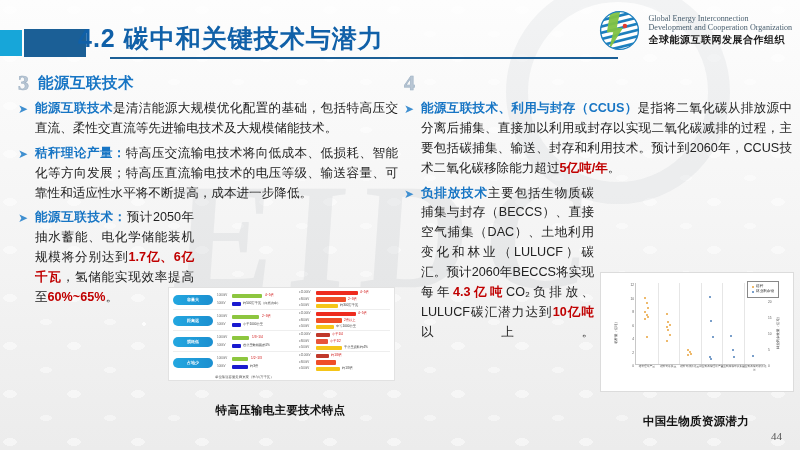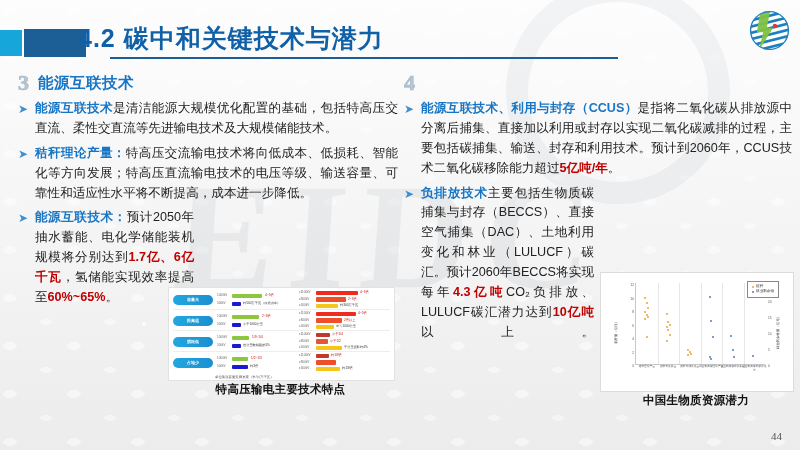--- a/index.html
+++ b/index.html
@@ -93,21 +93,21 @@
     font-weight:bold;flex:0 0 40px;
   }
   .ig-mid{flex:0 0 78px;position:relative;height:19px;}
   .ig-right{flex:1;position:relative;height:19px;}
   .ig-bar{position:absolute;height:4.5px;border-radius:1px;}
   .ig-tick{position:absolute;font-size:3px;color:#666;}
   .ig-lbl{position:absolute;font-size:3.2px;color:#c00;}
   .ig-sep{position:absolute;left:4px;right:4px;height:1px;background:#eee;}
   .ig-foot{position:absolute;left:46px;bottom:1px;font-size:3.4px;color:#555;}
   .fig-cap{
-    text-align:center;font-size:11.5px;font-weight:bold;color:#111;margin-top:1px;letter-spacing:.3px;
+    text-align:center;font-size:11.5px;font-weight:bold;color:#111;margin-top:22px;letter-spacing:.3px;
   }
 
   
   .fig-right{position:absolute;left:600px;top:272px;width:192px;}
   .chartbox{width:192px;height:118px;background:#fff;border:1px solid #dcdcdc;position:relative;}
   .chart-plot{position:absolute;left:34px;top:10px;right:28px;bottom:26px;border:1px solid #c8c8c8;border-top:none;border-right:none;}
   .gline-v{position:absolute;top:0;bottom:0;width:1px;background:#e6e6e6;}
   .pt{position:absolute;width:2px;height:2px;border-radius:50%;transform:translate(-50%,50%);}
   .pt.straw{background:#e8a33d;}
   .pt.forest{background:#4e7fb8;}
@@ -170,20 +170,25 @@
             <line x1="-10" y1="74" x2="110" y2="44"></line>
             <line x1="-10" y1="88" x2="110" y2="58"></line>
             <line x1="-10" y1="102" x2="110" y2="72"></line>
             <line x1="-10" y1="116" x2="110" y2="86"></line>
           </g>
           <path d="M30 5 L52 5 L44 44 L58 44 L26 95 L36 54 L22 54 Z" fill="#7fc242" opacity=".95"></path>
           <circle cx="62" cy="40" r="5" fill="#e03b2f"></circle>
         </g>
         <circle cx="50" cy="50" r="42" fill="none" stroke="#1d7fbe" stroke-width="3"></circle>
       </svg>
+      <div class="logo-text">
+        <div class="logo-en">Global Energy Interconnection</div>
+        <div class="logo-en">Development and Cooperation Organization</div>
+        <div class="logo-cn">全球能源互联网发展合作组织</div>
+      </div>
     </div>
   </div>
 
   <div class="col col-left">
     <div class="sec-head">
       <div class="sec-num">3</div>
       <div class="sec-title">能源互联技术</div>
     </div>
 
     <div class="bullet">

